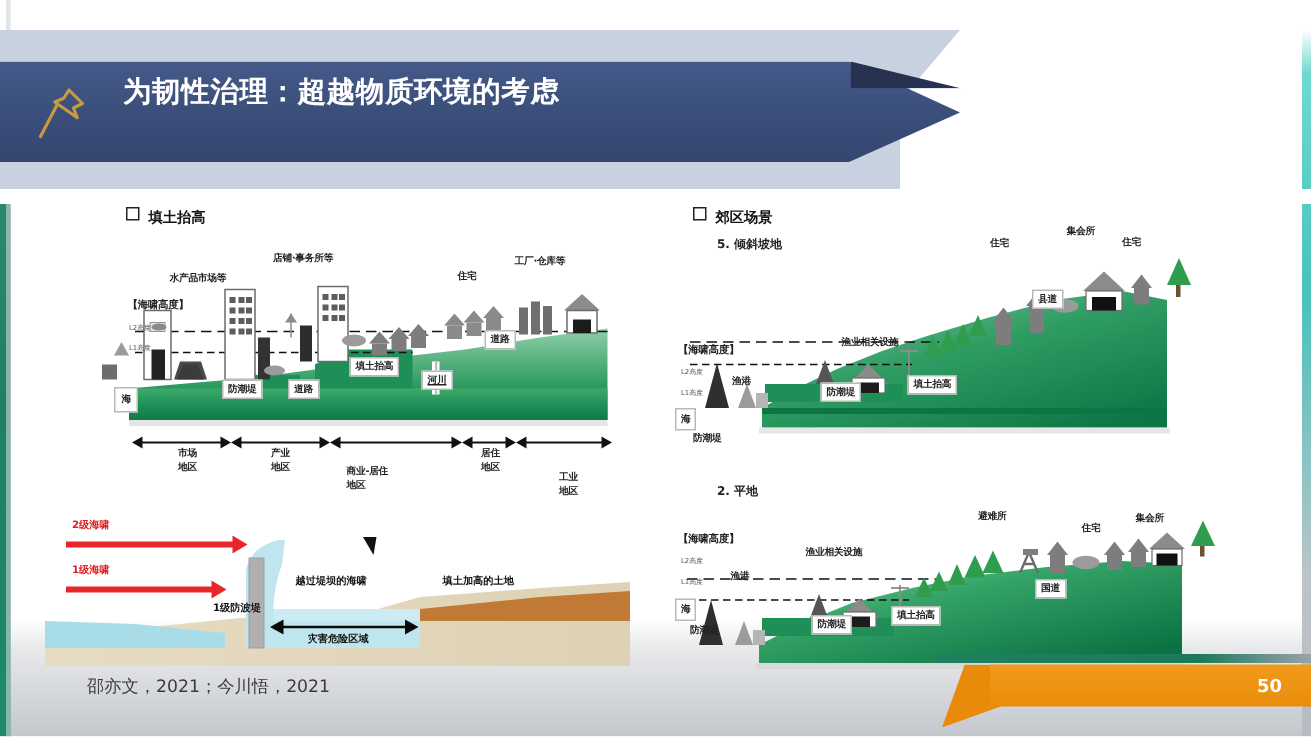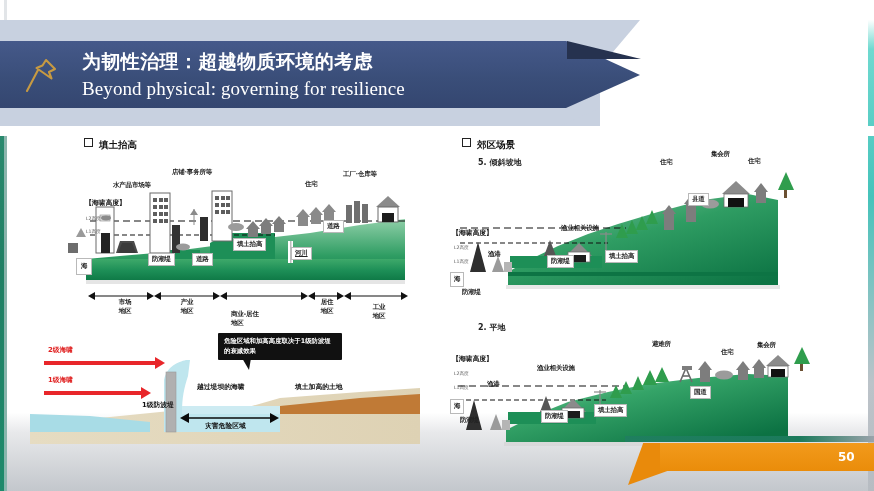--- a/index.html
+++ b/index.html
@@ -102,21 +102,20 @@
     <svg viewBox="0 0 38 42" width="38" height="42">
       <g fill="none" stroke="#c79a42" stroke-width="2.1" stroke-linejoin="round" stroke-linecap="round">
         <path d="M24 5 L33 14 L27 17 L29.5 23.5 L14.5 13 L20.5 10.5 Z"></path>
         <path d="M16 15 L5 36"></path>
       </g>
     </svg>
   </div>
 
   <div class="title-wrap">
     <div class="title-cn">为韧性治理：超越物质环境的考虑</div>
-    <div class="title-en">Beyond physical: governing for resilience</div>
   </div>
 
   <div class="panel" style="left:84px;top:138px;">
     <div class="panel-head"><span class="sq"></span><span>填土抬高</span></div>
   </div>
 
   <div style="position:absolute;left:60px;top:155px;width:360px;height:160px;">
     <svg width="360" height="160" viewBox="0 0 360 160">
       <defs>
         <linearGradient id="gterr" x1="0" y1="0" x2="0" y2="1">
@@ -215,28 +214,28 @@
       <rect x="228" y="86" width="5" height="22" fill="#fff"></rect>
       <rect x="230" y="86" width="1.5" height="22" fill="#bdbdbd"></rect>
     </svg>
   </div>
 
   <div class="lbl" style="left:85px;top:198px;font-size:7px;">【海啸高度】</div>
   <div class="tick" style="left:86px;top:216px;">L2高度</div>
   <div class="tick" style="left:86px;top:229px;">L1高度</div>
 
   <div class="lbl" style="left:113px;top:181px;">水产品市场等</div>
-  <div class="lbl" style="left:172px;top:168px;">店铺·事务所等</div>
+  <div class="lbl" style="left:182px;top:168px;">店铺·事务所等</div>
   <div class="lbl" style="left:305px;top:180px;">住宅</div>
   <div class="lbl" style="left:343px;top:170px;">工厂·仓库等</div>
 
   <div class="lbl-box" style="left:148px;top:253px;">防潮堤</div>
   <div class="lbl-box" style="left:192px;top:253px;">道路</div>
   <div class="lbl-box" style="left:233px;top:238px;">填土抬高</div>
-  <div class="lbl-box" style="left:291px;top:247px;text-decoration:underline;">河川</div>
+  <div class="lbl-box" style="left:281px;top:247px;text-decoration:underline;">河川</div>
   <div class="lbl-box" style="left:323px;top:220px;">道路</div>
   <div class="lbl-box" style="left:76px;top:258px;padding:3px 4px;">海</div>
 
   <div style="position:absolute;left:88px;top:288px;width:320px;height:12px;">
     <svg width="320" height="12" viewBox="0 0 320 12">
       <g stroke="#111" stroke-width="1.2" fill="none">
         <line x1="4" y1="6" x2="62" y2="6"></line>
           <line x1="70" y1="6" x2="128" y2="6"></line>
         <line x1="136" y1="6" x2="216" y2="6"></line>
           <line x1="224" y1="6" x2="252" y2="6"></line>
@@ -266,21 +265,21 @@
       <div class="lbl" style="position:static;">地区</div>
     </div>
     <div style="position:absolute;left:143px;top:12px;text-align:left;width:66px;">
       <div class="lbl" style="position:static;">商业-居住</div>
       <div class="lbl" style="position:static;">地区</div>
     </div>
     <div style="position:absolute;left:222px;top:0;text-align:center;width:34px;">
       <div class="lbl" style="position:static;">居住</div>
       <div class="lbl" style="position:static;">地区</div>
     </div>
-    <div style="position:absolute;left:268px;top:5px;text-align:center;width:46px;">
+    <div style="position:absolute;left:268px;top:16px;text-align:center;width:46px;">
       <div class="lbl" style="position:static;">工业</div>
       <div class="lbl" style="position:static;">地区</div>
     </div>
   </div>
 
   <div style="position:absolute;left:30px;top:336px;width:390px;height:108px;">
     <svg width="390" height="108" viewBox="0 0 390 108">
       <defs>
         <linearGradient id="gsand" x1="0" y1="0" x2="1" y2="0">
           <stop offset="0%" stop-color="#e6dcc2"></stop>
@@ -313,21 +312,20 @@
   <div class="red-lbl" style="left:48px;top:345px;">2级海啸</div>
   <div class="arrow-red" style="left:44px;top:361px;width:112px;"></div>
   <div class="red-lbl" style="left:48px;top:375px;">1级海啸</div>
   <div class="arrow-red" style="left:44px;top:391px;width:98px;"></div>
 
   <div class="lbl-brk" style="left:142px;top:400px;">1级防波堤</div>
   <div class="lbl-brk" style="left:197px;top:382px;">越过堤坝的海啸</div>
   <div class="lbl-brk" style="left:295px;top:382px;">填土加高的土地</div>
   <div class="lbl-brk" style="left:205px;top:421px;">灾害危险区域</div>
 
-  <div class="callout" style="left:218px;top:333px;">危险区域和加高高度取决于1级防波堤的衰减效果</div>
   <div class="callout-tail" style="left:242px;top:358px;"></div>
 
   <div class="panel" style="left:462px;top:138px;">
     <div class="panel-head"><span class="sq"></span><span>郊区场景</span></div>
   </div>
   <div class="sub-head" style="position:absolute;left:478px;top:157px;">5. 倾斜坡地</div>
 
   <div style="position:absolute;left:448px;top:160px;width:380px;height:135px;">
     <svg width="380" height="135" viewBox="0 0 380 135">
       <defs>
@@ -474,13 +472,14 @@
   <div class="lbl" style="left:721px;top:348px;">住宅</div>
   <div class="lbl" style="left:757px;top:341px;">集会所</div>
   <div class="lbl-box" style="left:690px;top:386px;">国道</div>
   <div class="lbl-box" style="left:541px;top:410px;">防潮堤</div>
   <div class="lbl-box" style="left:594px;top:404px;">填土抬高</div>
 
   <div class="green-foot"></div>
   <div class="orange-tip"></div>
   <div class="orange-bar"></div>
   <div class="pagenum">50</div>
+  <div class="cite">邵亦文，2021；今川悟，2021</div>
 </div>
 
 </body></html>

